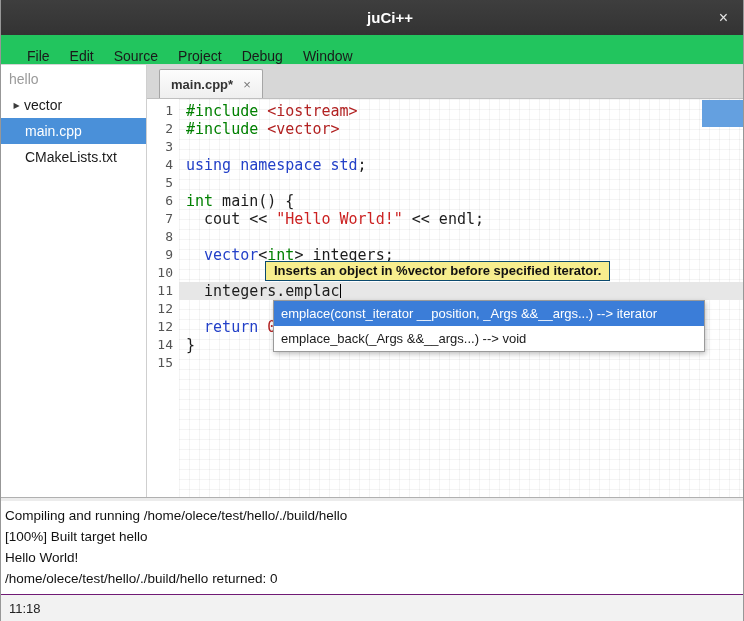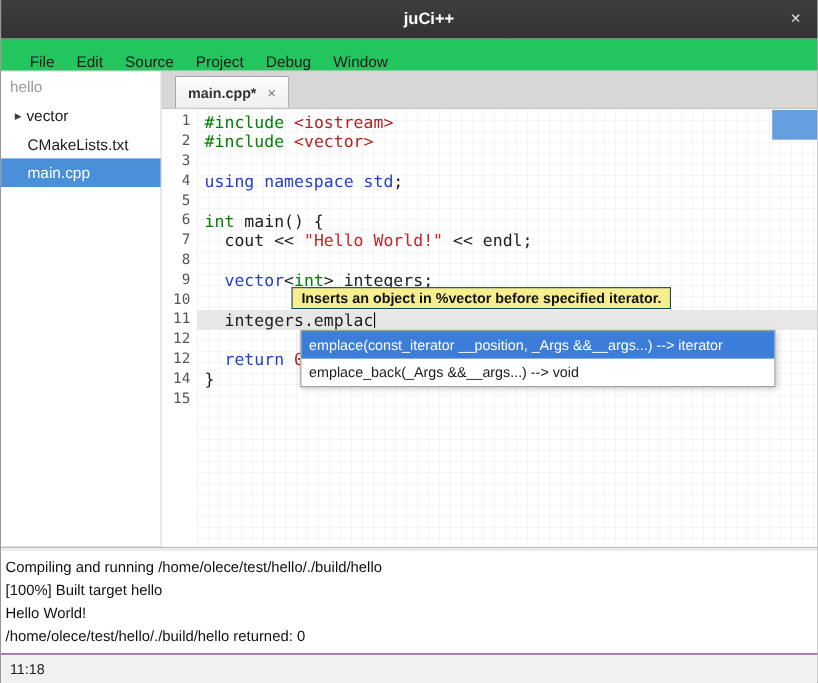--- a/index.html
+++ b/index.html
@@ -97,25 +97,25 @@
   <div class="main">
 
     <div class="sidebar">
         <div class="tree-row muted" style="padding-left: 8px;">
           <span class="tree-label">hello</span>
         </div>
         <div class="tree-row" style="padding-left: 8px;">
           <span class="expander">▶</span>
           <span class="tree-label">vector</span>
         </div>
+        <div class="tree-row selected" style="padding-left: 24px;">
+          <span class="tree-label">main.cpp</span>
+        </div>
         <div class="tree-row" style="padding-left: 24px;">
           <span class="tree-label">CMakeLists.txt</span>
-        </div>
-        <div class="tree-row selected" style="padding-left: 24px;">
-          <span class="tree-label">main.cpp</span>
         </div>
       </div>
 
     <div class="editor-pane">
       <div class="tabbar">
         <div class="tab">
           <span class="tab-label">main.cpp*</span>
           <span class="tab-close">×</span>
         </div>
       </div>

